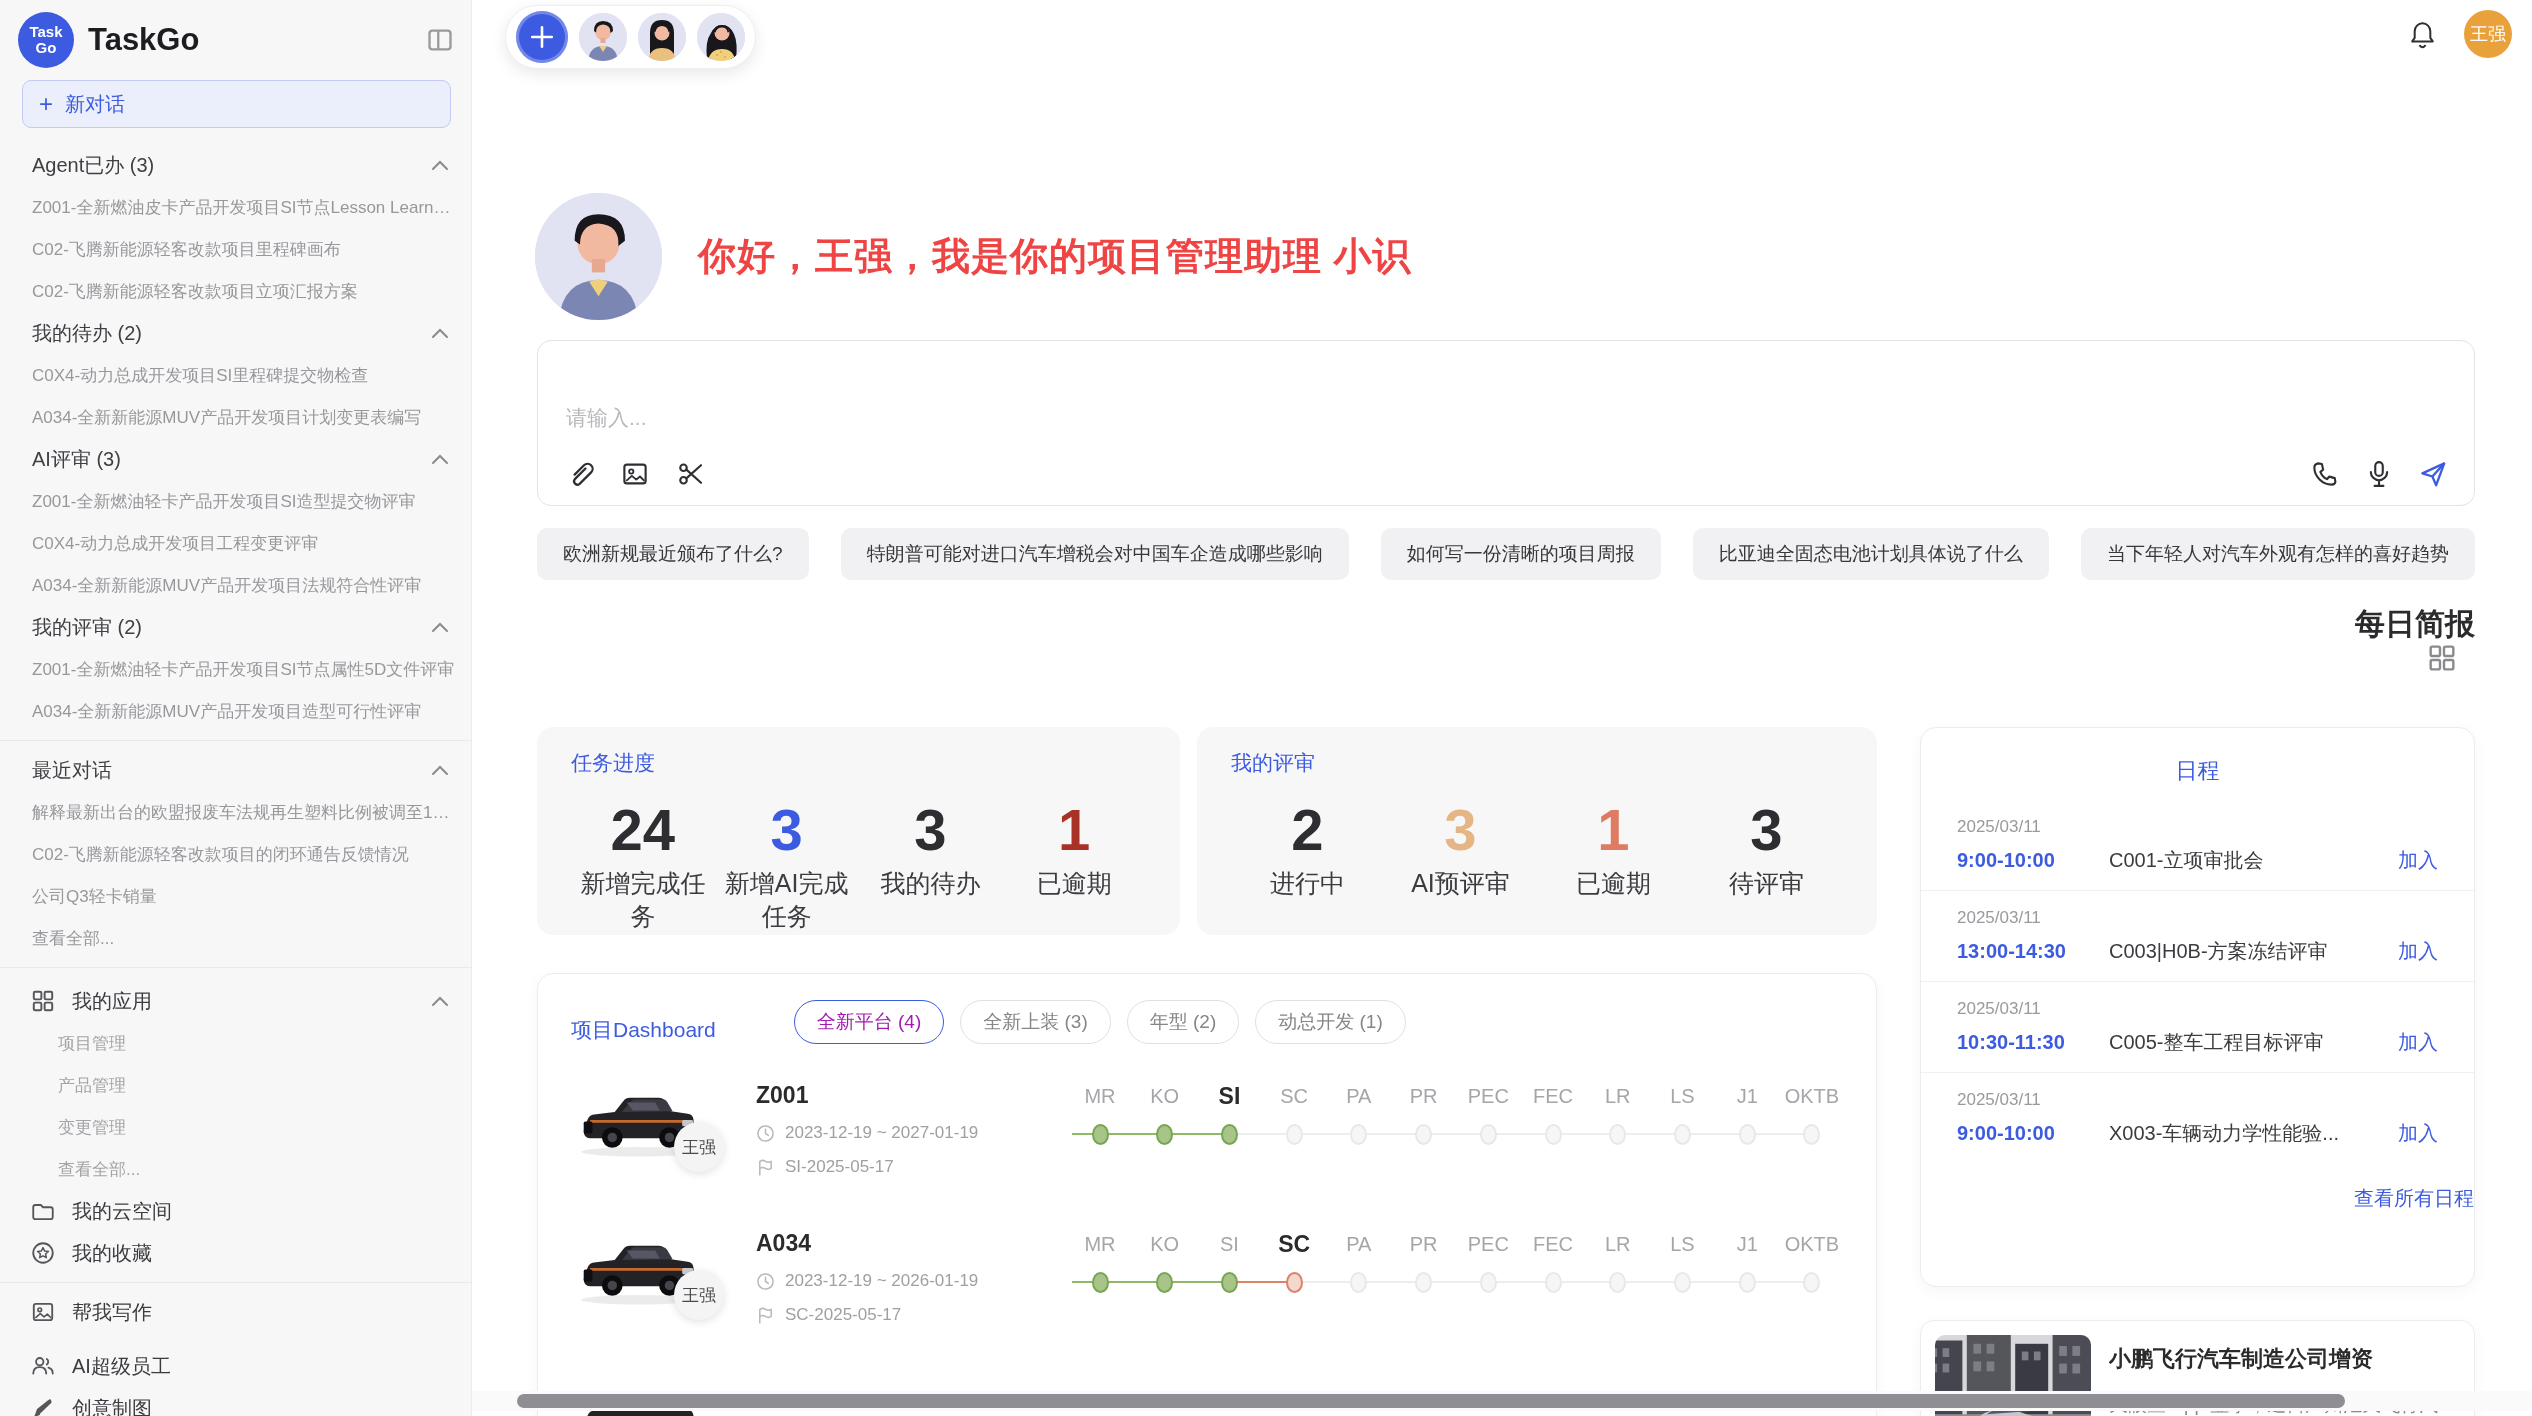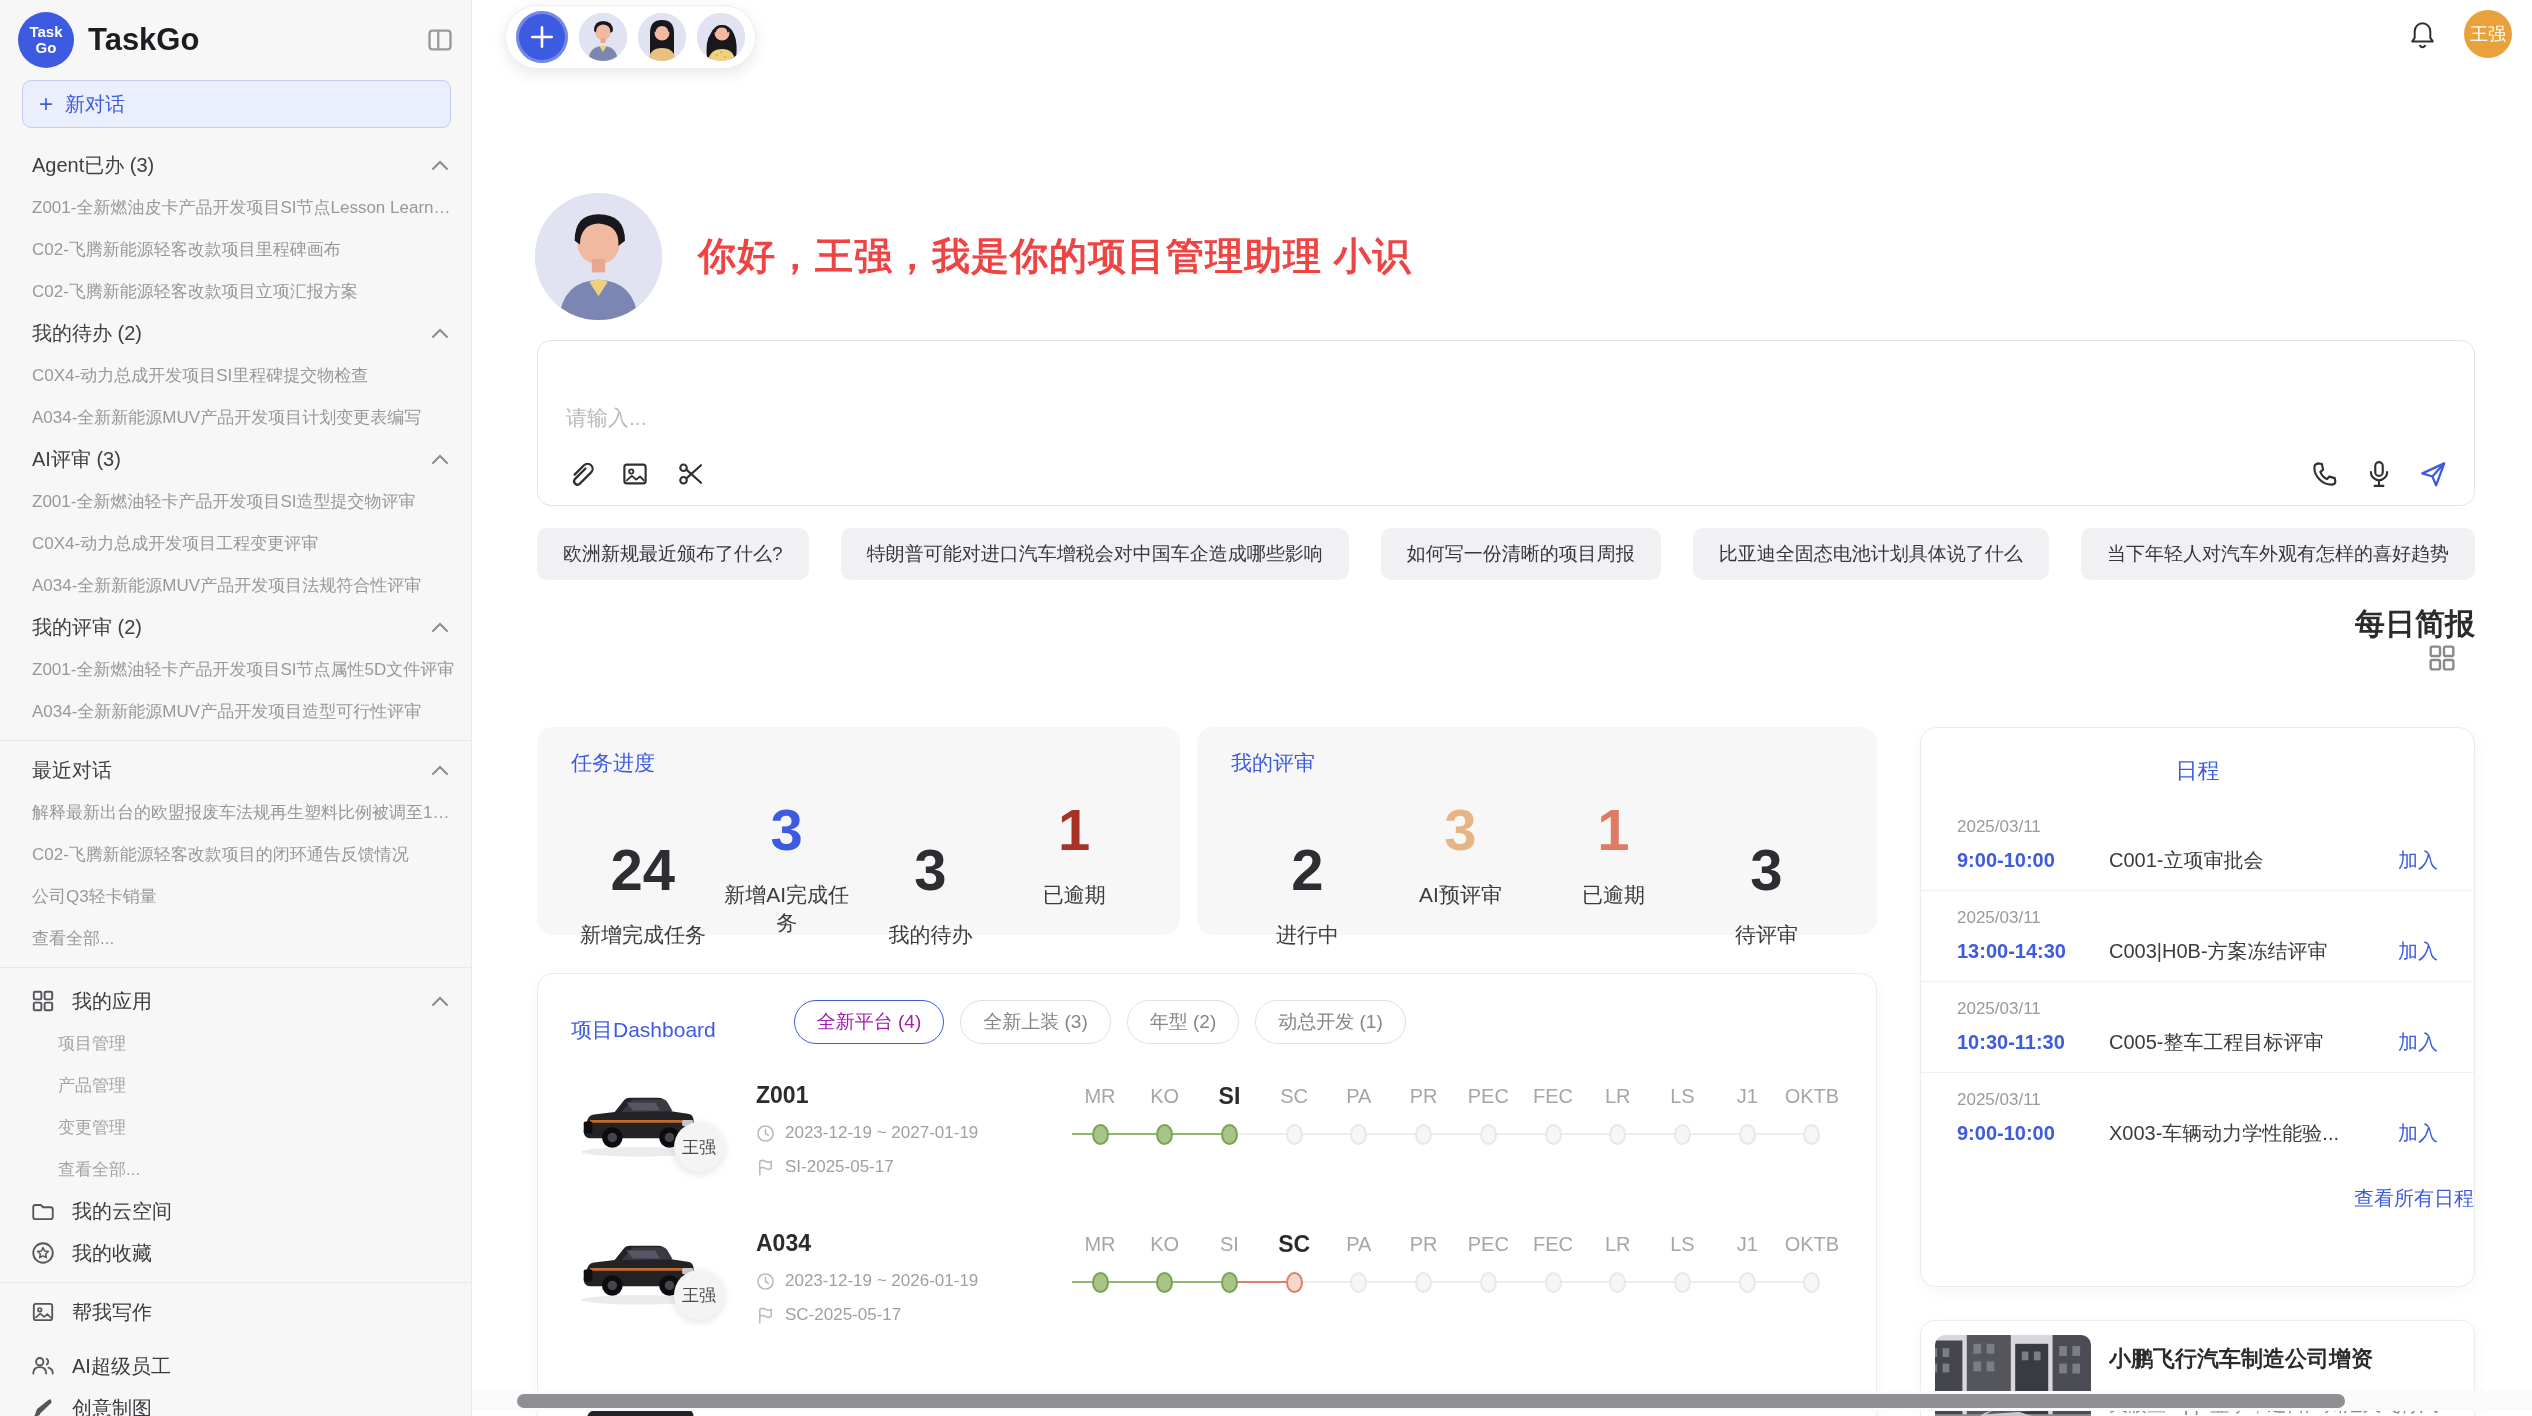--- a/index.html
+++ b/index.html
@@ -78,22 +78,22 @@
                font-weight:700;color:#2b2b2e;}
   #brief-grid{position:absolute;right:74px;top:642px;width:32px;height:32px;color:#8a8a8e;cursor:pointer;}
 
   .statcard{position:absolute;top:727px;height:208px;background:#f7f7f8;border-radius:16px;padding:22px 34px;}
   #stat1{left:537px;width:643px;}
   #stat2{left:1197px;width:680px;}
   .statcard h3{margin:0;font-size:21px;font-weight:500;color:#3d5be0;}
   .stat-grid{display:flex;margin-top:16px;}
   .stat{flex:1;text-align:center;}
   .stat .v{font-size:58px;font-weight:600;line-height:74px;}
-  .stat .l{font-size:21px;color:#3c3c40;margin-top:14px;}
-  .c-dark{color:#2e2e32;margin-top:40px;} .c-blue{color:#3d5be0;} .c-red{color:#a93226;}
+  .stat .l{font-size:25px;color:#3c3c40;}
+  .c-dark{color:#2e2e32;} .c-blue{color:#3d5be0;} .c-red{color:#a93226;}
   .c-tan{color:#e5b585;} .c-salmon{color:#df7a63;}
 
   
   #dash{position:absolute;left:537px;top:973px;width:1340px;height:520px;background:#fff;
         border:1px solid #ececef;border-radius:16px;box-shadow:0 4px 16px rgba(0,0,0,.04);}
   .dash-head{display:flex;align-items:flex-end;padding:26px 32px 0 33px;}
   .dash-title{font-size:21px;color:#3d5be0;font-weight:500;margin-right:78px;}
   .fchip{height:44px;border-radius:22px;border:1px solid #e1e1e5;color:#86868a;font-size:19px;
          display:flex;align-items:center;padding:0 22px;margin-right:16px;background:#fff;cursor:pointer;
          white-space:nowrap;}

